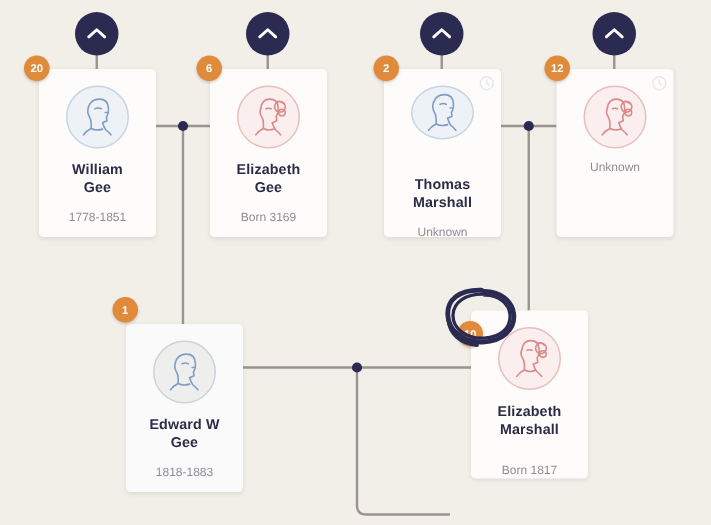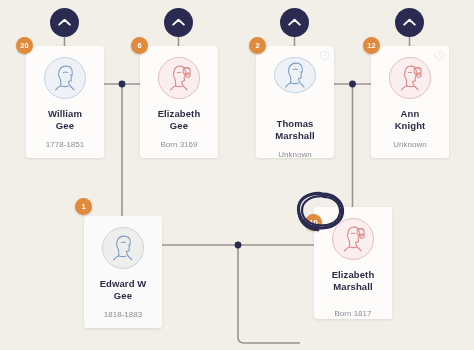--- a/index.html
+++ b/index.html
@@ -221,24 +221,20 @@
           <path d="M16 29 Q12 31 10 34"></path>
           <path d="M23 24.5 Q24 28 25.5 30 Q28 32 29.5 34"></path>
           <circle cx="29" cy="12" r="4.2"></circle>
           <circle cx="30.5" cy="16.5" r="2.6"></circle>
           <path d="M26.5 8 Q30 7 31.5 9.5"></path>
           <path d="M18 13.5 Q20 12.8 22 13.6"></path>
           <path d="M16 29 Q20 31 24.5 29.5"></path>
         </g>
       </svg>
     </div>
-    <div class="pname" style="font-size:9.5px;margin-top:9px;">
-      <span>Ann</span><br>
-      <span>Knight</span>
-    </div>
     <div class="pdate" style="font-size:8px;margin-top:8px;">Unknown</div>
   </div>
   <div class="badge" style="left:363px;top:37px;width:17px;height:17px;font-size:7.5px;">12</div>
 
   <div class="card sel" style="left:84px;top:216px;width:78px;height:112px;padding-top:11px;">
     <div class="avatar male grey" style="width:42px;height:42px;">
       <svg width="34" height="34" viewBox="0 0 40 40">
         <g stroke="#7f9cc4" stroke-width="1.25" fill="none" stroke-linecap="round" stroke-linejoin="round">
           <path d="M13 12 Q15 6 21.5 6 Q28 6 28.5 12.5 Q29 17 27 20 L27.5 23 L24 24.5"></path>
           <path d="M13 12 Q11.5 16 13.5 19.5 Q15 22 15 25 L15 29"></path>

